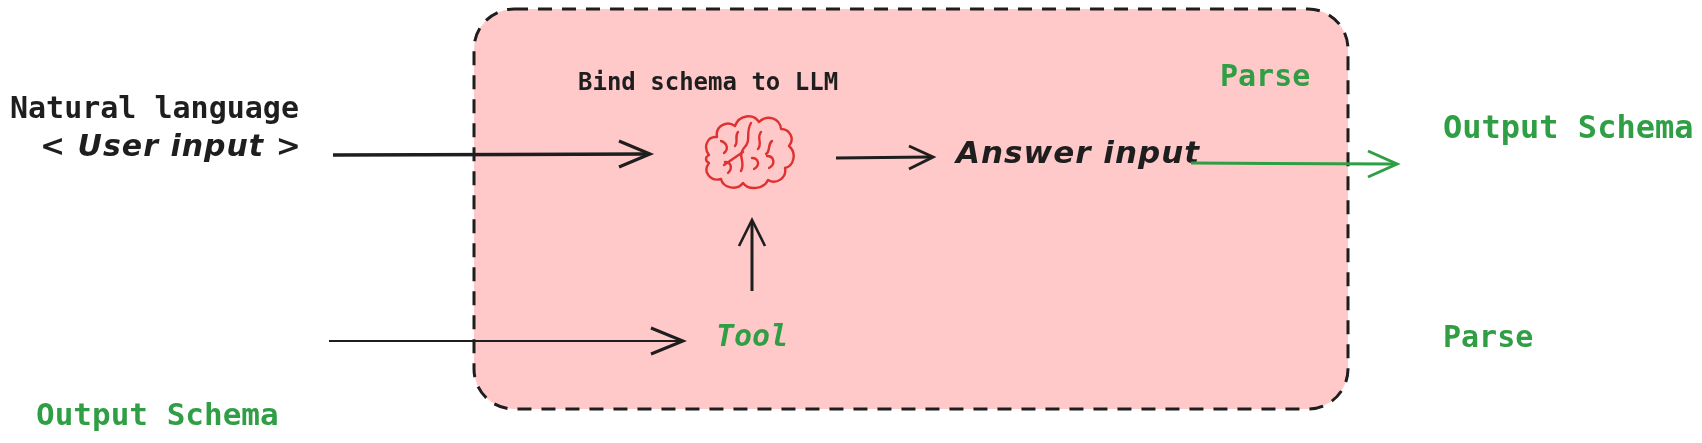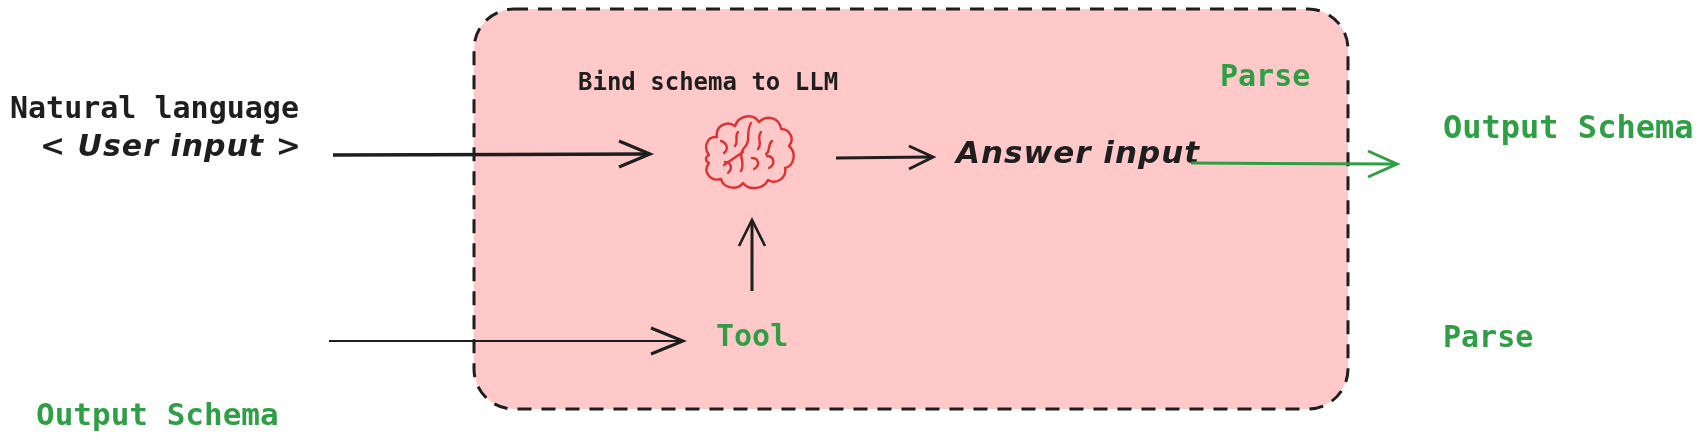--- a/index.html
+++ b/index.html
@@ -36,21 +36,21 @@
 
   
   .natural-language { left: 10px; top: 58px; font-size: 30px; margin-top: 32px; }
   .user-input       { left: 32px; top: 128px; font-size: 30px; margin-left: 8px; }
 
   .left-schema      { left: 36px; top: 312px; font-size: 30px; line-height: 41px; }
   .left-schema .schema-title { font-size: 31px; }
 
   .bind-title   { left: 578px;  top: 68px;  font-size: 24px; }
   .parse-label  { left: 1220px; top: 58px;  font-size: 30px; }
-  .tool-label   { left: 716px;  top: 318px; font-size: 30px; }
+  .tool-label   { left: 716px;  top: 318px; font-size: 30px; font-style: italic; }
   .answer-string{ left: 956px;  top: 134px; font-size: 31px; }
 
   .right-block  { left: 1443px; top: 38px; font-size: 30px; }
   .right-block .schema-title { font-size: 32px; line-height: 38px; }
   .right-lines { margin-top: 21px; line-height: 40px; }
 
   
   .sketch-box rect { fill: var(--pink); stroke: var(--ink); }
   .arrow-black line, .arrow-black polyline { stroke: var(--ink); fill: none; }
   .arrow-green line, .arrow-green polyline { stroke: var(--green); fill: none; }

